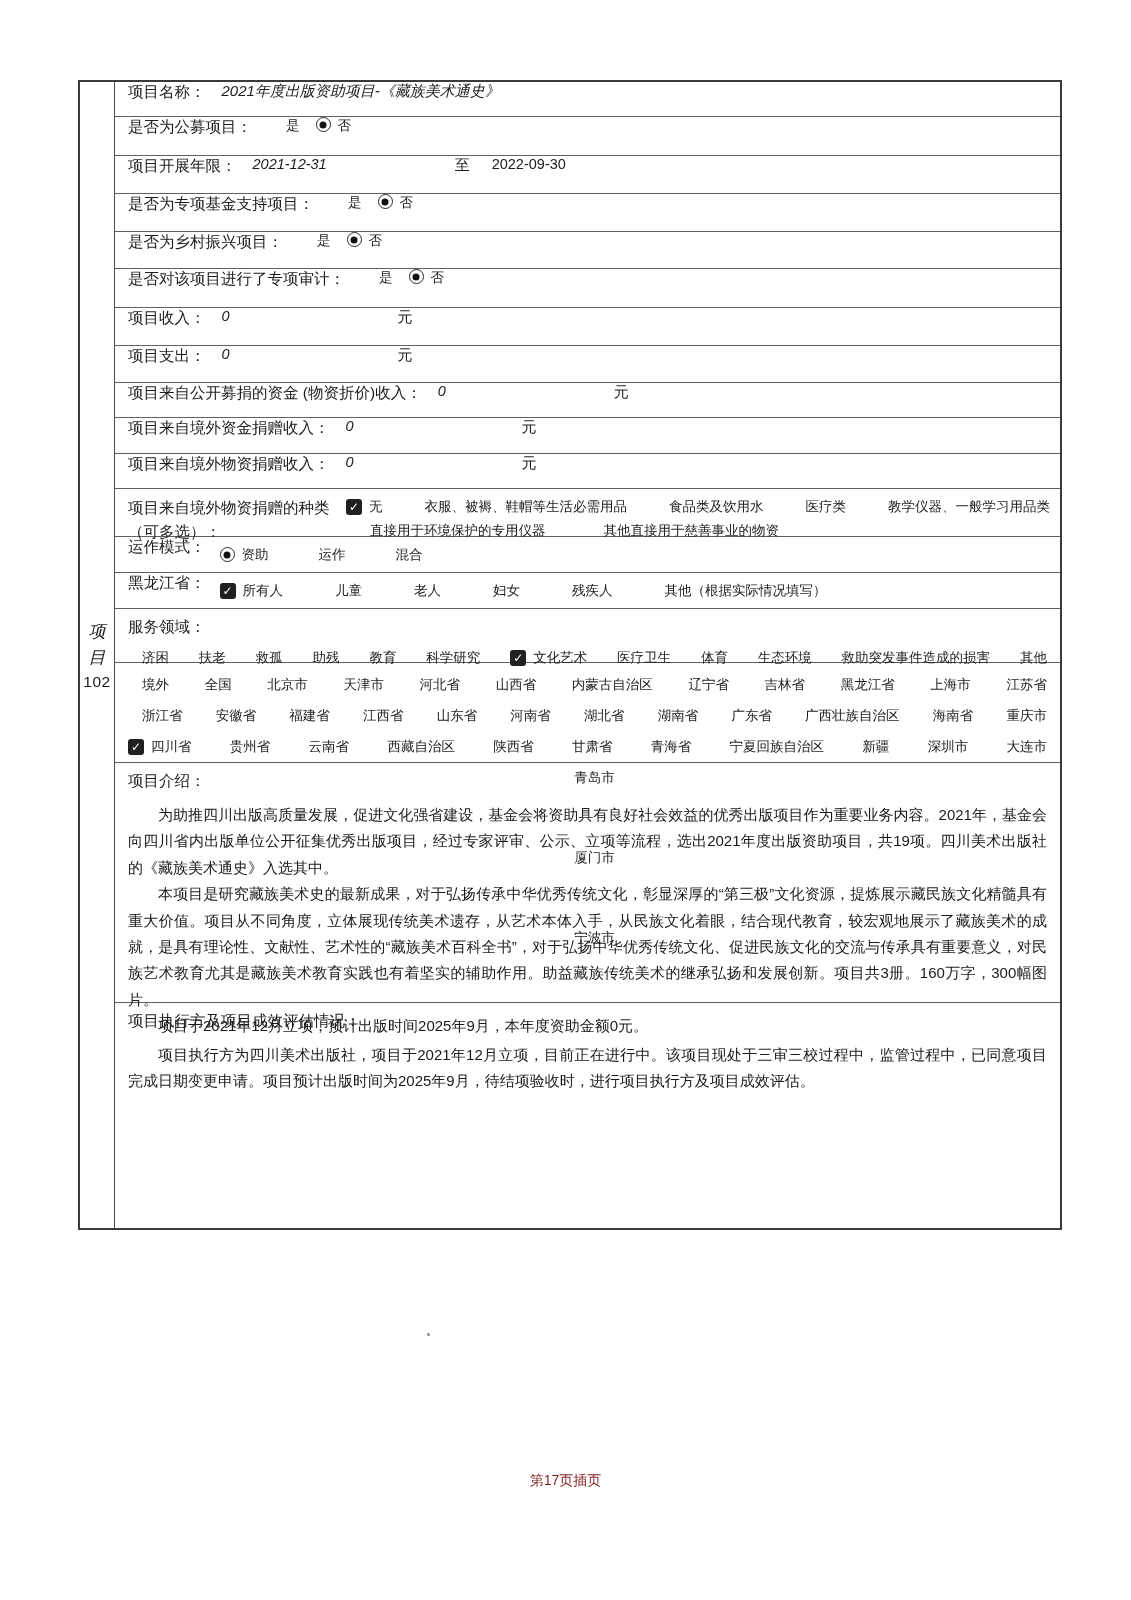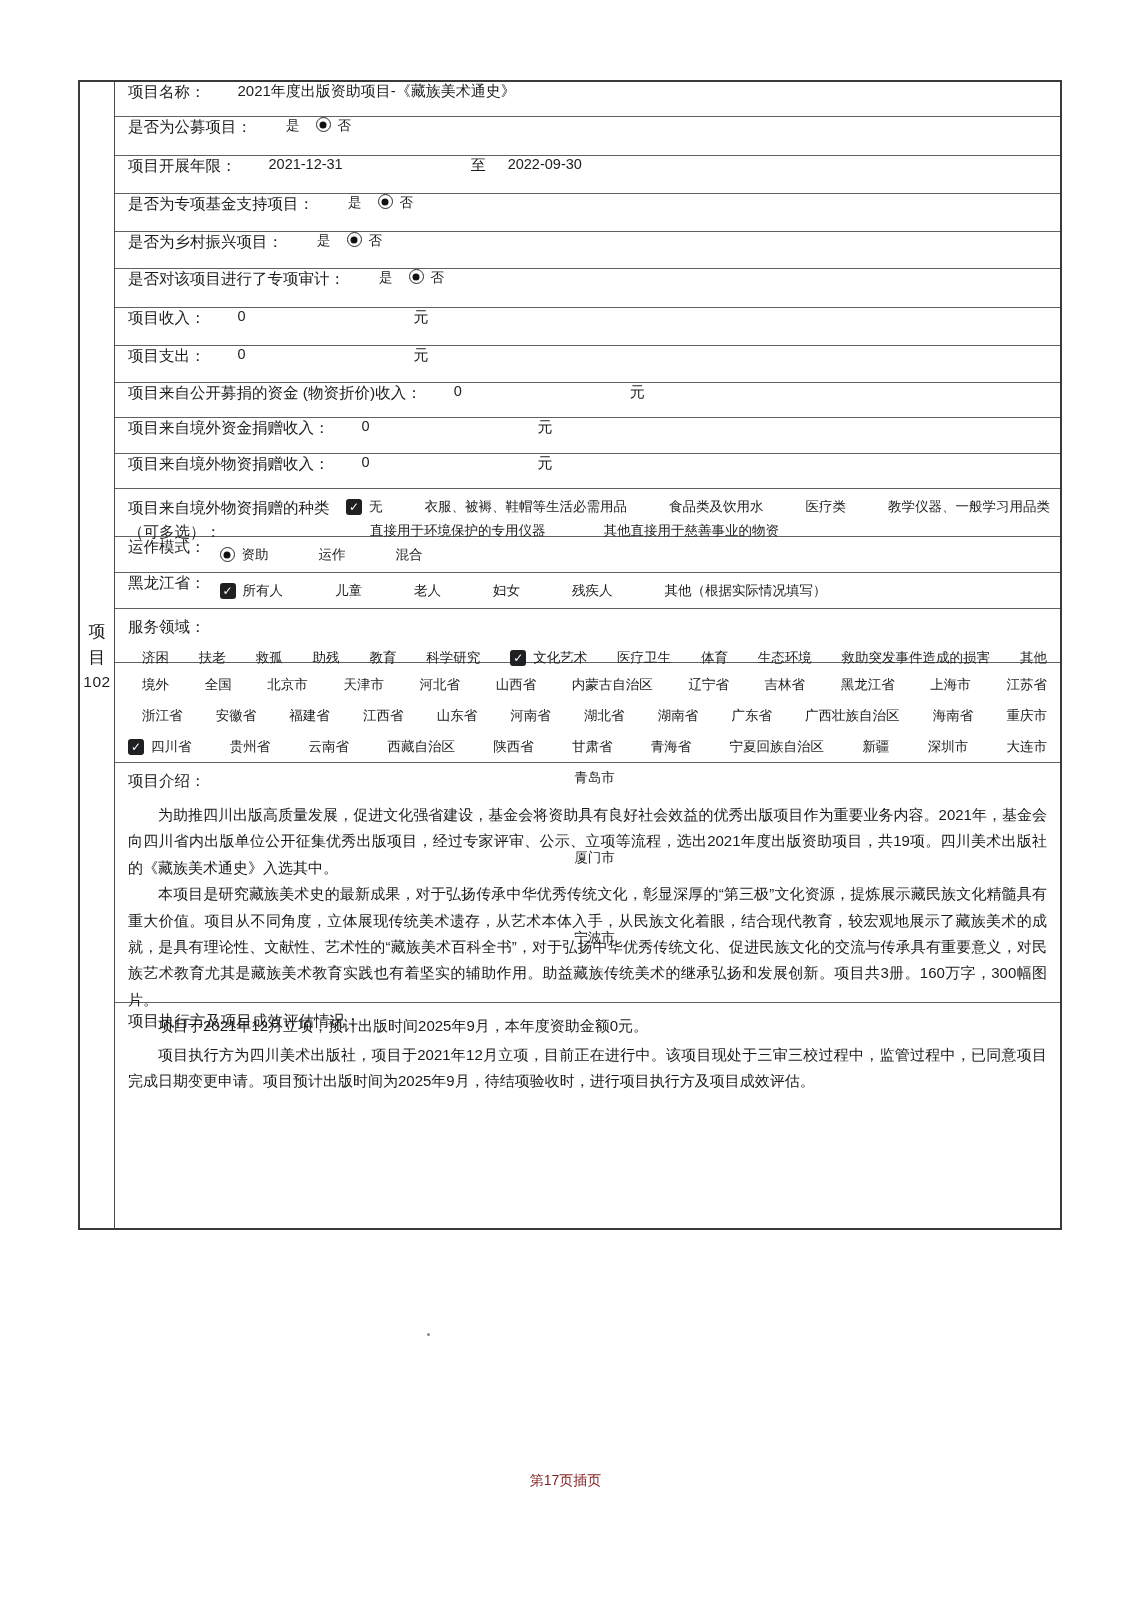--- a/index.html
+++ b/index.html
@@ -23,38 +23,38 @@
     background: #fff;
   }
   .side-col {
     width: 35px;
     border-right: 1.5px solid #4a4a4a;
     display: flex; flex-direction: column;
     align-items: center; justify-content: center;
     gap: 2px;
     flex: none;
   }
-  .side-word { width: 1.1em; font-size: 17px; line-height: 1.55; text-align: center; word-break: break-all; }
+  .side-word { width: 1.1em; font-size: 17px; line-height: 1.55; text-align: center; word-break: break-all; font-style: italic; }
   .side-num { font-size: 15.5px; letter-spacing: 0.5px; }
 
   .main-col { flex: 1; display: flex; flex-direction: column; min-width: 0; }
 
   .row {
     border-bottom: 1.6px solid #616161;
     display: flex; 
     padding: 0 13px;
     font-size: 15.5px;
     flex: none;
     position: relative;
   }
   .row.stack { display: block; }
   .row.last { border-bottom: none; flex: 1; }
 
   .lbl { white-space: nowrap; }
-  .val { margin-left: 32px; font-size: 14.5px; }
+  .val { margin-left: 16px; font-size: 14.5px; font-style: italic; }
   .unit { margin-left: 168px; font-size: 15px; }
   .yn { margin-left: 34px; font-size: 13.5px; }
   .yn.no { margin-left: 0; }
   .sep-to { margin-left: 128px; font-size: 15px; }
   .val2 { margin-left: 22px; font-size: 14.5px; }
 
   
   .radio-mark {
     display: inline-block; width: 15px; height: 15px;
     border: 1.6px solid #2a2a2a; border-radius: 50%;

